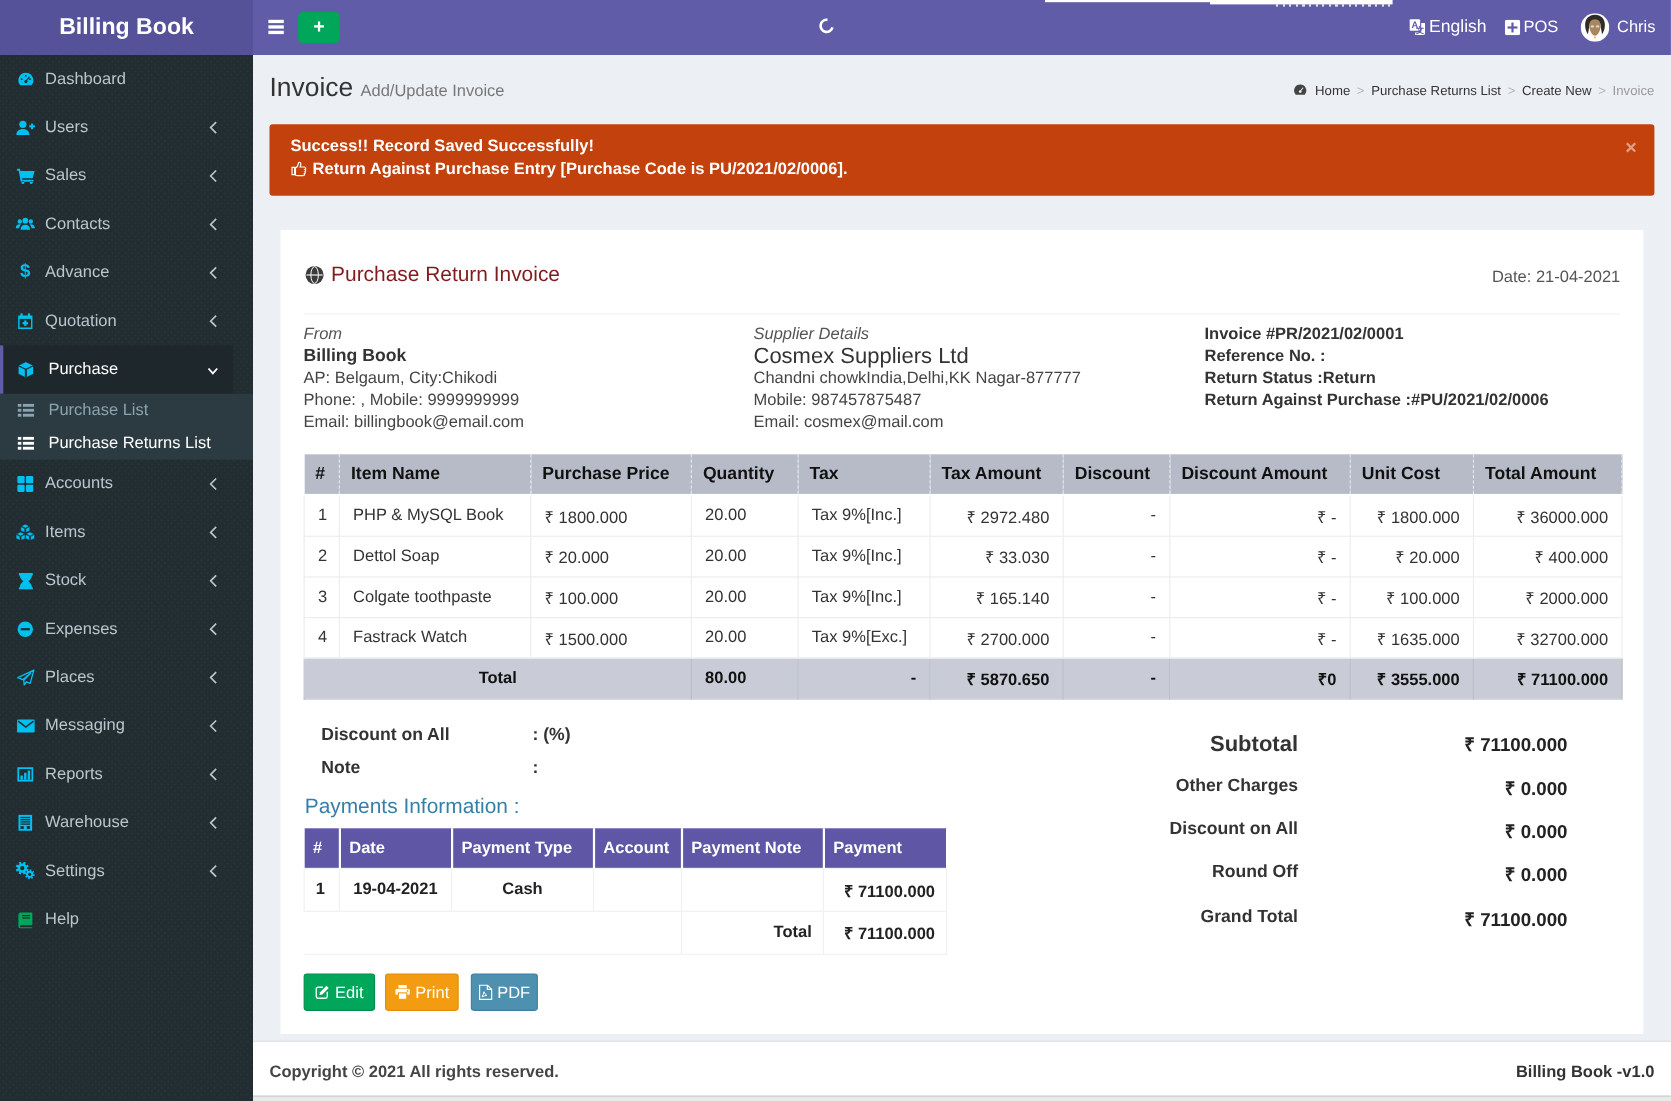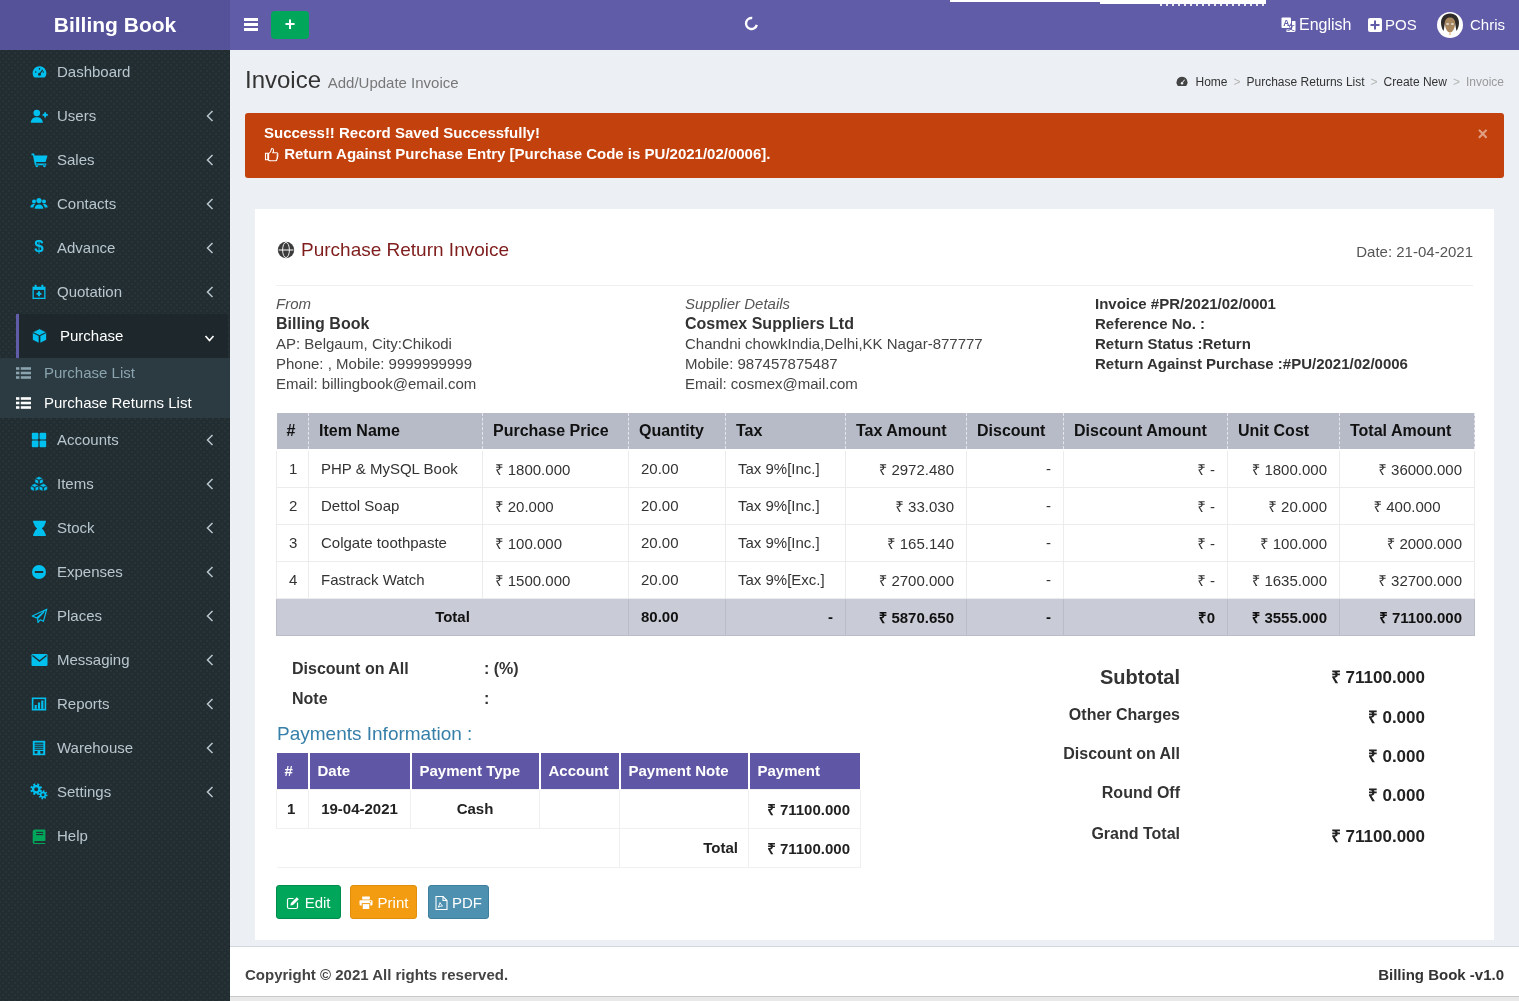--- a/index.html
+++ b/index.html
@@ -1,19 +1,19 @@
 <!DOCTYPE html>
 <html><head>
 <meta charset="utf-8">
 <style>
 *{margin:0;padding:0;box-sizing:border-box}
 html,body{width:1519px;height:1001px}
 body{font-family:"Liberation Sans",sans-serif;background:#ecf0f5;position:relative;overflow:hidden}
 .a{position:absolute}
-.sb-item{position:absolute;left:16px;width:212px;height:44px;color:#b8c7ce;font-size:15px}
+.sb-item{position:absolute;left:0;width:212px;height:44px;color:#b8c7ce;font-size:15px}
 .sb-item .ic{position:absolute;left:14px;top:14px;width:18px;height:16px;text-align:center}
 .sb-item .lb{position:absolute;left:41px;top:0;line-height:44px}
 .sb-item .ch{position:absolute;right:13px;top:15px}
 .sub-item{position:absolute;left:0;width:230px;height:30px;font-size:15px}
 .sub-item .ic{position:absolute;left:16px;top:8px}
 .sub-item .lb{position:absolute;left:44px;top:0;line-height:30px}
 table{border-collapse:collapse;table-layout:fixed}
 .itbl th{background:#b6bbc7;color:#111;font-size:16px;font-weight:bold;text-align:left;padding:0 10px;height:37px;border-right:1px dashed #e5e7ec;border-bottom:2px solid #fff}
 .itbl td{font-size:15px;color:#333;padding:0 12px;height:37px;border:1px solid #ececec;border-top:1px solid #f4f4f4}
 .itbl .tot td{background:#c9ccd6;font-weight:bold;color:#111;border-color:#b9bdc9}
@@ -315,21 +315,21 @@
 
   <div class="a" style="left:21px;top:85px;font-size:15px;color:#444;line-height:20px">
     <div style="font-style:italic;color:#555">From</div>
     <div style="font-weight:bold;font-size:16px;color:#333">Billing Book</div>
     <div>AP: Belgaum, City:Chikodi</div>
     <div>Phone: , Mobile: 9999999999</div>
     <div>Email: billingbook@email.com</div>
   </div>
   <div class="a" style="left:430px;top:85px;font-size:15px;color:#444;line-height:20px">
     <div style="font-style:italic;color:#555">Supplier Details</div>
-    <div style="font-weight:bold;font-size:16px;color:#333">Cosmex Suppliers Ltd</div>
+    <div style="font-weight:normal;font-size:20px;color:#333">Cosmex Suppliers Ltd</div>
     <div>Chandni chowkIndia,Delhi,KK Nagar-877777</div>
     <div>Mobile: 987457875487</div>
     <div>Email: cosmex@mail.com</div>
   </div>
   <div class="a" style="left:840px;top:85px;font-size:15px;color:#333;line-height:20px;font-weight:bold">
     <div>Invoice #PR/2021/02/0001</div>
     <div>Reference No. :</div>
     <div>Return Status :Return</div>
     <div>Return Against Purchase :#PU/2021/02/0006</div>
   </div>
@@ -375,21 +375,21 @@
     <tr>
           <td>2</td>
           <td>Dettol Soap</td>
           <td>₹ 20.000</td>
           <td>20.00</td>
           <td>Tax 9%[Inc.]</td>
           <td style="text-align:right">₹ 33.030</td>
           <td style="text-align:right">-</td>
           <td style="text-align:right">₹ -</td>
           <td style="text-align:right">₹ 20.000</td>
-          <td style="text-align:center">₹ 400.000</td>
+          <td style="text-align:right">₹ 400.000</td>
         </tr>
     <tr>
           <td>3</td>
           <td>Colgate toothpaste</td>
           <td>₹ 100.000</td>
           <td>20.00</td>
           <td>Tax 9%[Inc.]</td>
           <td style="text-align:right">₹ 165.140</td>
           <td style="text-align:right">-</td>
           <td style="text-align:right">₹ -</td>

